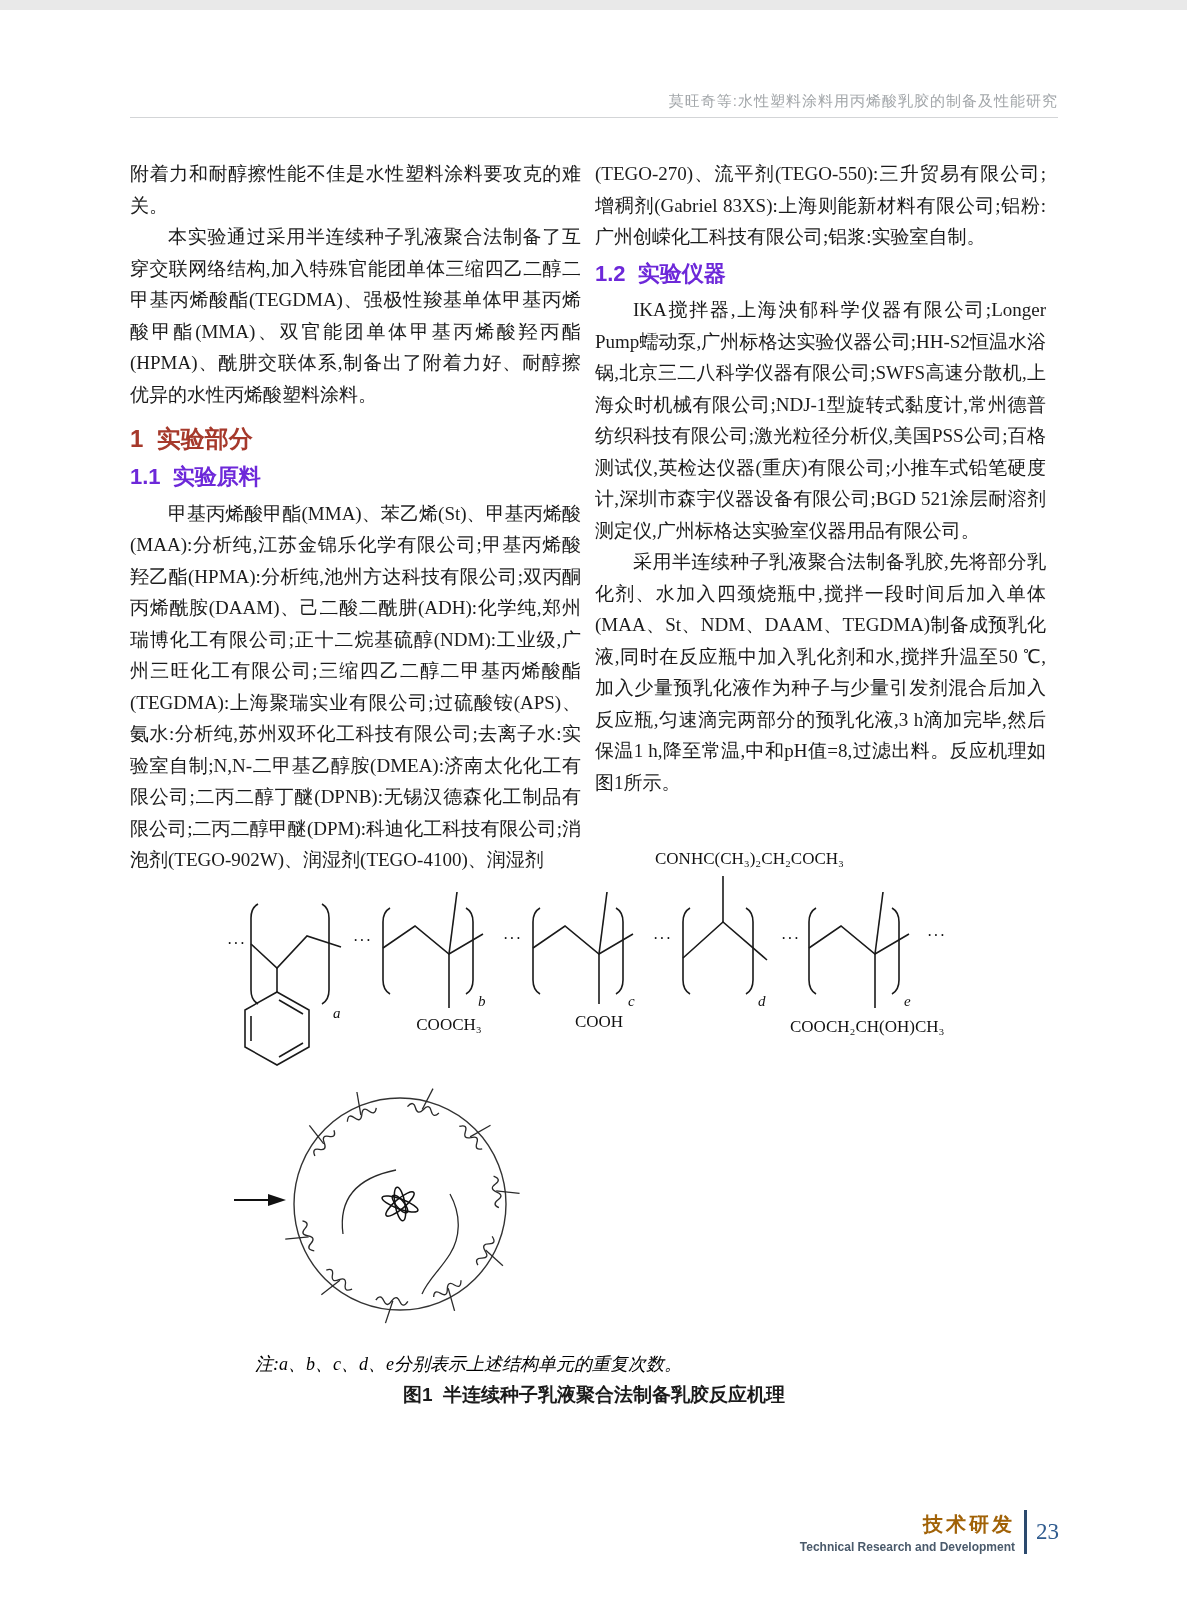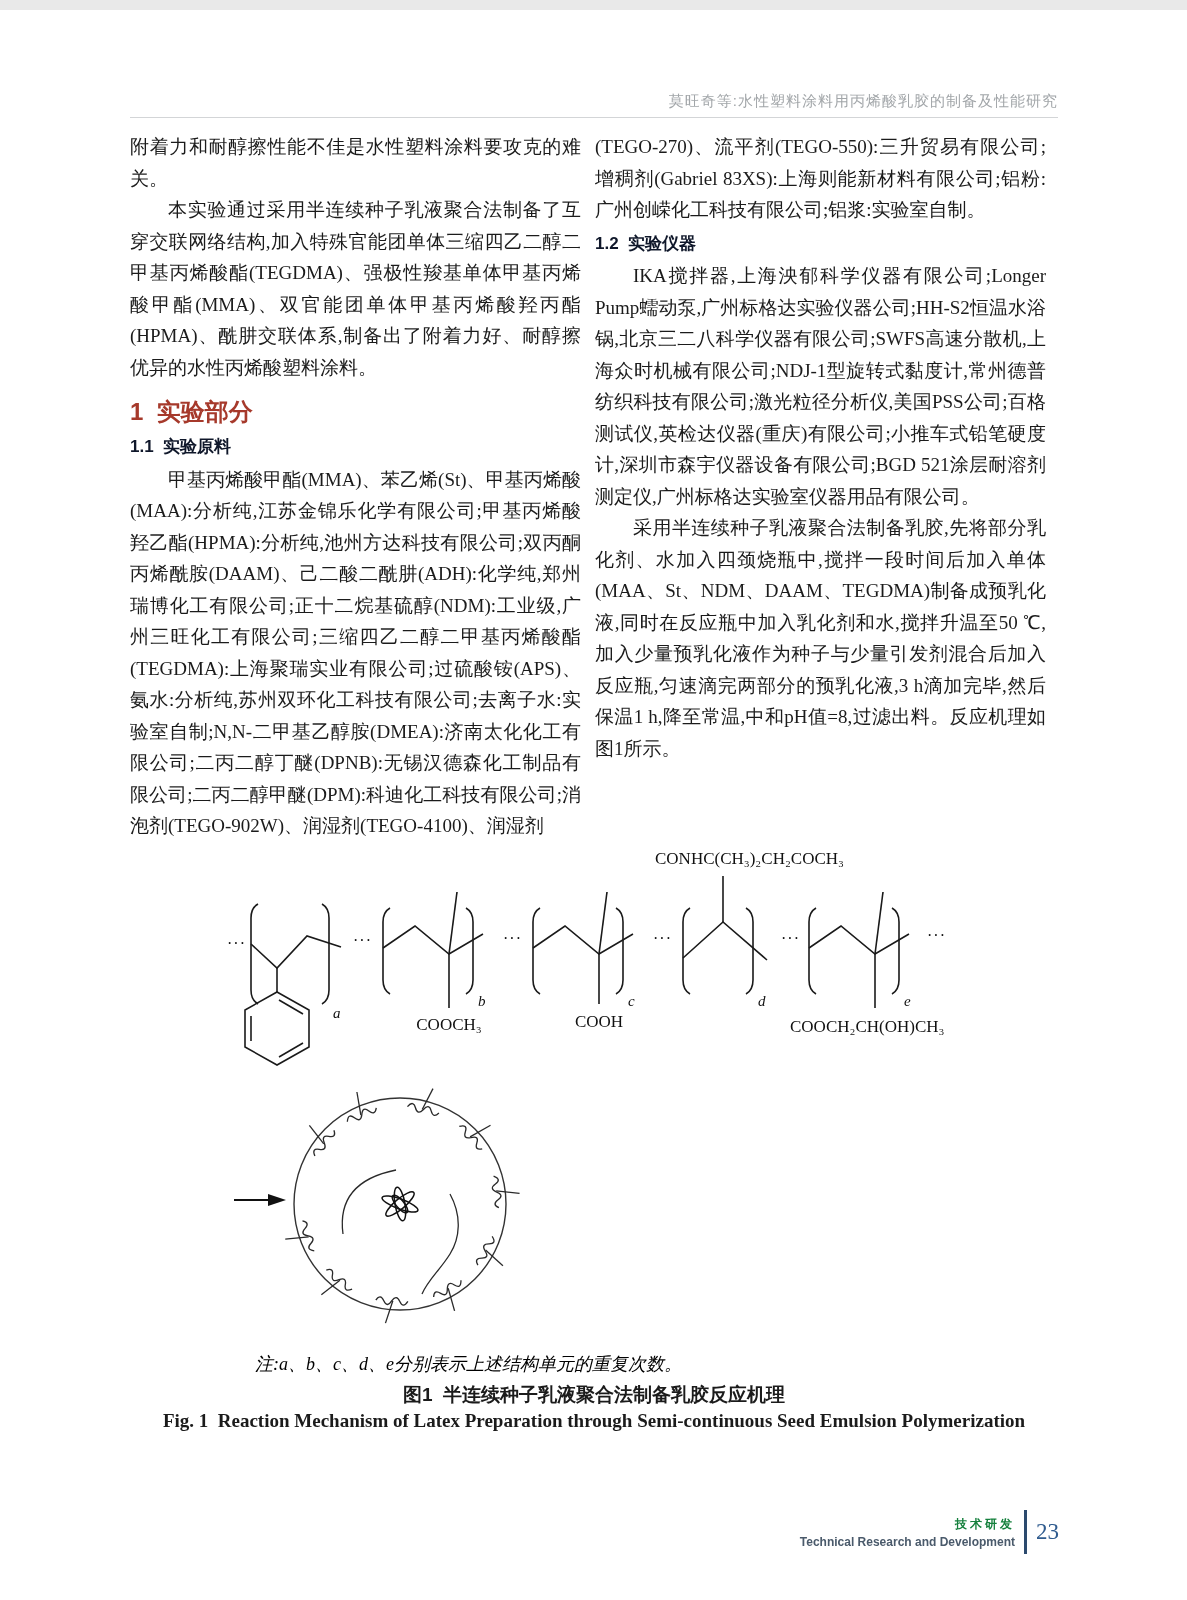--- a/index.html
+++ b/index.html
@@ -1,44 +1,44 @@
 <!DOCTYPE html>
 <html><head>
 <meta charset="utf-8">
 <style>
   html,body{margin:0;padding:0;background:#e9e9e9;}
   .page{position:relative;width:1187px;height:1600px;background:#ffffff;margin:10px auto;
         font-family:"Liberation Serif",serif;color:#1b1b1b;overflow:hidden;}
   .running{position:absolute;left:130px;top:82px;width:928px;text-align:right;
            color:#a2a6a9;font-size:15px;font-family:"Liberation Sans",sans-serif;letter-spacing:1px;}
   .rule{position:absolute;left:130px;top:107px;width:928px;border-top:1px solid #d3d5d7;}
-  .cols{position:absolute;left:130px;top:121px;width:928px;display:flex;gap:14px;}
+  .cols{position:absolute;left:130px;top:148px;width:928px;display:flex;gap:14px;}
   .col{width:451px;font-size:19px;line-height:31.5px;text-align:justify;}
   .col p{margin:0;}
   .indent{text-indent:2em;}
   h1.sec{font-family:"Liberation Sans",sans-serif;font-size:24px;color:#a6392b;
          margin:14px 0 8px;font-weight:bold;white-space:pre-wrap;line-height:1.25;}
-  h2.sub{font-family:"Liberation Sans",sans-serif;font-size:17px;color:#0f172a;
+  h2.sub{font-family:"Liberation Sans",sans-serif;font-size:22px;color:#6d28d9;
          margin:6px 0 5px;font-weight:bold;white-space:pre-wrap;line-height:1.4;}
   .chem-svg{position:absolute;left:225px;top:836px;overflow:visible;}
   .particle-svg{position:absolute;left:228px;top:1072px;overflow:visible;}
   svg text{font-family:"Liberation Serif",serif;fill:#111;}
   .chain-dots{font-size:16px;letter-spacing:1px;}
   .subletter{font-size:15px;font-style:italic;}
   .pendant{font-size:17px;}
   .fig-note{position:absolute;left:255px;top:1342px;color:#000000;font-size:18px;
             font-style:italic;font-family:"Liberation Serif",serif;}
   .cap-zh{position:absolute;left:130px;top:1372px;width:928px;text-align:center;
           font-family:"Liberation Sans",sans-serif;font-weight:bold;font-size:19px;white-space:pre-wrap;}
   .cap-en{position:absolute;left:130px;top:1400px;width:928px;text-align:center;
           font-family:"Liberation Serif",serif;font-weight:bold;font-size:19px;white-space:pre-wrap;}
   .footer{position:absolute;right:128px;top:1500px;display:flex;align-items:center;gap:9px;}
   .footer-left{display:flex;flex-direction:column;align-items:flex-end;}
-  .footer-zh{font-family:"Liberation Sans",sans-serif;font-weight:bold;font-size:12px;
-             color:#15803d;letter-spacing:3px;text-align:right;}
+  .footer-zh{font-family:"Liberation Sans",sans-serif;font-weight:bold;font-size:20px;
+             color:#a16207;letter-spacing:3px;text-align:right;}
   .footer-en{font-family:Liberation Sans, sans-serif;font-weight:bold;font-size:12px;color:#4a5a6b;margin-top:2px;}
   .footer-bar{width:3px;height:44px;background:#2c4a6e;}
   .footer-page{font-family:"Liberation Serif",serif;font-size:23px;color:#2f5b8e;}
 </style>
 </head>
 <body>
 
 <div class="page">
 
   <div class="running">莫旺奇等:水性塑料涂料用丙烯酸乳胶的制备及性能研究</div>
@@ -141,21 +141,20 @@
       <ellipse cx="172" cy="122" rx="11" ry="4" transform="rotate(50 172 122)"></ellipse>
     </g>
     <g>
       <line x1="6" y1="118" x2="42" y2="118" stroke="#111" stroke-width="1.8"></line>
       <polygon points="40,112 58,118 40,124" fill="#111"></polygon>
     </g>
   </svg>
 
   <div class="fig-note">注:a、b、c、d、e分别表示上述结构单元的重复次数。</div>
   <div class="cap-zh">图1  半连续种子乳液聚合法制备乳胶反应机理</div>
-  <div class="cap-en">Fig. 1  Reaction Mechanism of Latex Preparation through Semi-continuous Seed Emulsion Polymerization</div>
 
   <div class="footer">
     <div class="footer-left">
       <span class="footer-zh">技术研发</span>
       <span class="footer-en">Technical Research and Development</span>
     </div>
     <div class="footer-bar"></div>
     <span class="footer-page">23</span>
   </div>
 

